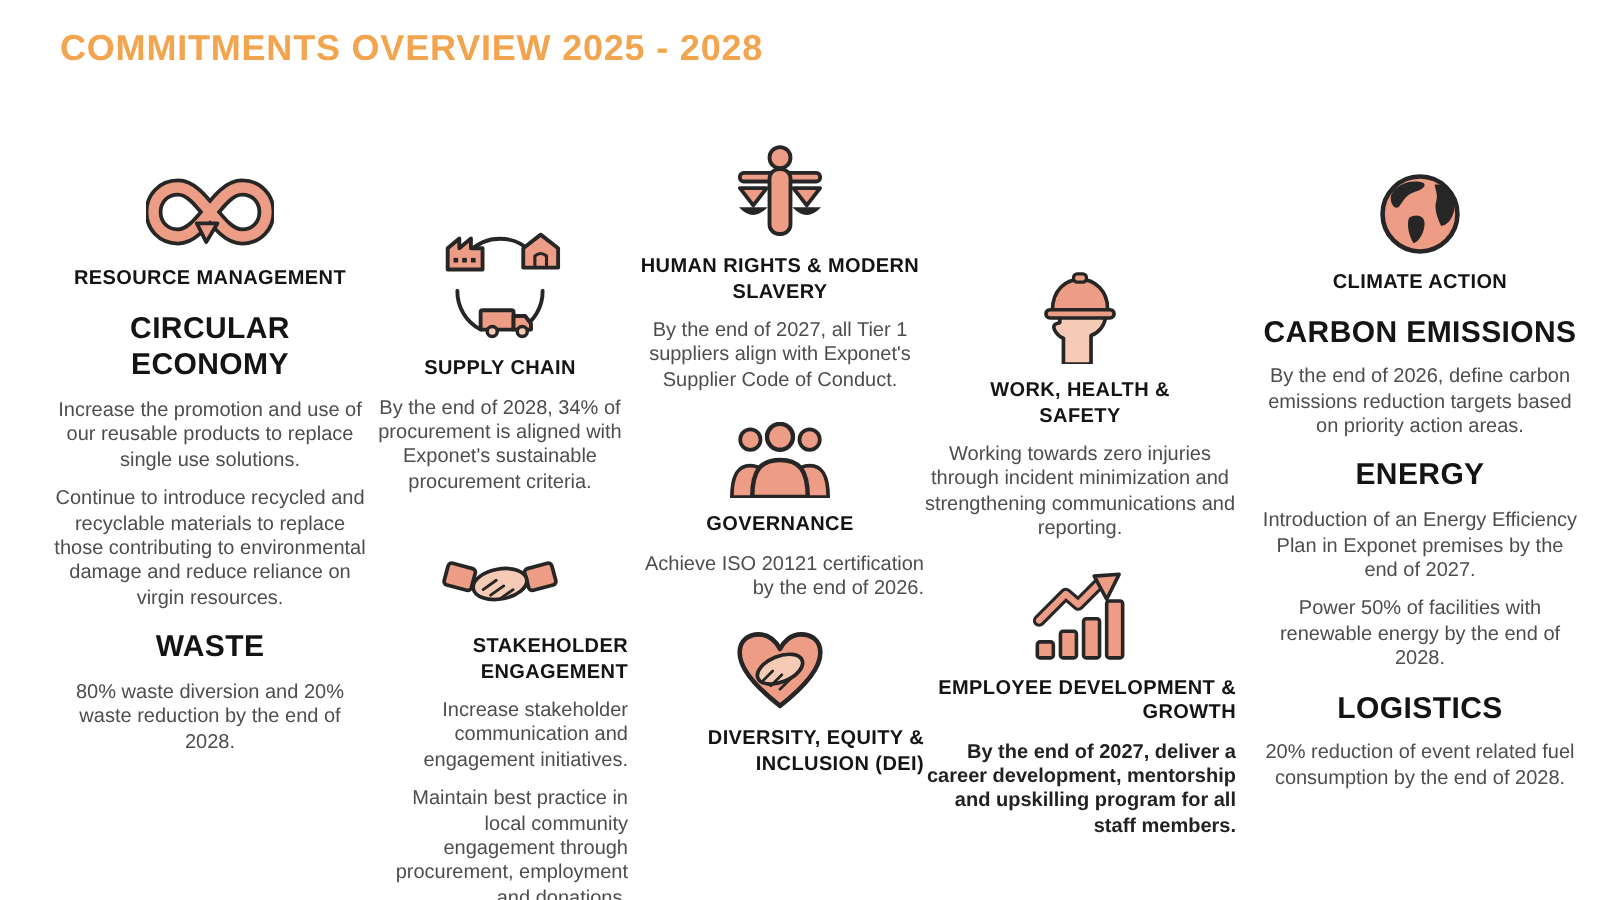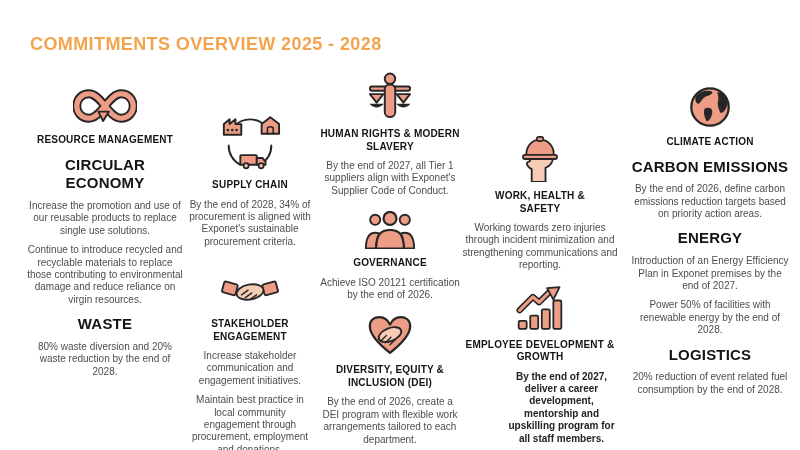--- a/index.html
+++ b/index.html
@@ -6,35 +6,35 @@
     --accent:#F2A44E;
     --salmon:#ED9C85;
     --peach:#F6CBB5;
     --outline:#262626;
     --heading:#141414;
     --body:#4D4D4D;
   }
   html,body{margin:0;padding:0;}
   body{width:800px;height:450px;background:#ffffff;font-family:"Liberation Sans",sans-serif;overflow:hidden;}
   .slide{position:relative;width:800px;height:450px;background:#ffffff;}
-  .title{position:absolute;left:30px;top:34px;font-size:18px;font-weight:bold;color:var(--accent);letter-spacing:0.4px;}
+  .title{position:absolute;left:30px;top:14px;font-size:18px;font-weight:bold;color:var(--accent);letter-spacing:0.4px;}
   .col{position:absolute;display:flex;flex-direction:column;align-items:center;text-align:center;}
   .col1{left:26px;top:86px;width:158px;}
   .col2{left:186px;top:114px;width:128px;gap:12px;}
   .col3{left:318px;top:72px;width:144px;}
   .col4{left:462px;top:136px;width:156px;}
   .col5{left:630px;top:86px;width:160px;}
   .section{display:flex;flex-direction:column;align-items:center;}
-  .section + .section{margin-top:14px;}
+  .section + .section{margin-top:14px;text-align:right;}
   .icon-wrap{display:flex;justify-content:center;align-items:center;margin-bottom:3px;}
   h2{font-size:10px;font-weight:bold;color:var(--heading);margin:5px 0 0;letter-spacing:0.2px;line-height:1.25;}
   .h2-narrow{max-width:112px;}
   h3{font-size:15px;font-weight:bold;color:var(--heading);margin:9px 0 0;letter-spacing:0.2px;line-height:1.25;}
   p{font-size:10px;color:var(--body);line-height:1.24;margin:7px 0 0;}
-  p.emph{font-weight:bold;color:#222222;margin-left:43px;}
+  p.emph{font-weight:bold;color:#222222;}
   svg{display:block;}
   .s-fill{fill:var(--salmon);stroke:var(--outline);stroke-linejoin:round;}
   .p-fill{fill:var(--peach);stroke:var(--outline);stroke-linejoin:round;}
   .o-line{fill:none;stroke:var(--outline);stroke-linecap:round;stroke-linejoin:round;}
   .s-line{fill:none;stroke:var(--salmon);stroke-linecap:round;stroke-linejoin:round;}
   .o-fill{fill:var(--outline);stroke:none;}
 </style>
 </head>
 <body>
 
@@ -136,21 +136,20 @@
             </clipPath>
           </defs>
           <path d="M24 41 C10 30 2 20 2 12 C2 5 7 2 12.5 2 C18 2 22 6 24 10 C26 6 30 2 35.5 2 C41 2 46 5 46 12 C46 20 38 30 24 41 Z" class="s-fill" stroke-width="2.5"></path>
           <g clip-path="url(#heartclip)">
             <ellipse cx="24" cy="21" rx="13" ry="7" transform="rotate(-22 24 21)" class="p-fill" stroke-width="2"></ellipse>
             <path d="M14 28 L20 22 M19 30 L25 24 M24 32 L30 26" class="o-line" stroke-width="1.5"></path>
           </g>
         </svg>
       </div>
       <h2>DIVERSITY, EQUITY &amp; INCLUSION (DEI)</h2>
-      <p>By the end of 2026, create a DEI program with flexible work arrangements tailored to each department.</p>
     </div>
   </div>
 
   <div class="col col4">
     <div class="section">
       <div class="icon-wrap">
         <svg width="46" height="46" viewBox="0 0 50 50">
           <path d="M16 50 L16 36 C13 35 10 31 11 29 C11.5 28 13 28 14 27.5 L14 23 C14 15.5 19 11 26 11 C33.5 11 39 16 39 23 C39 29 35 33 31 34.5 L31 50 Z" class="p-fill" stroke-width="2"></path>
           <path d="M10 21 C10 9 18 4 25 4 C33 4 40 10 40 20 L40 22 L10 22 Z" class="s-fill" stroke-width="2"></path>
           <rect x="21.5" y="1" width="7" height="4.5" rx="2" class="s-fill" stroke-width="1.8"></rect>

